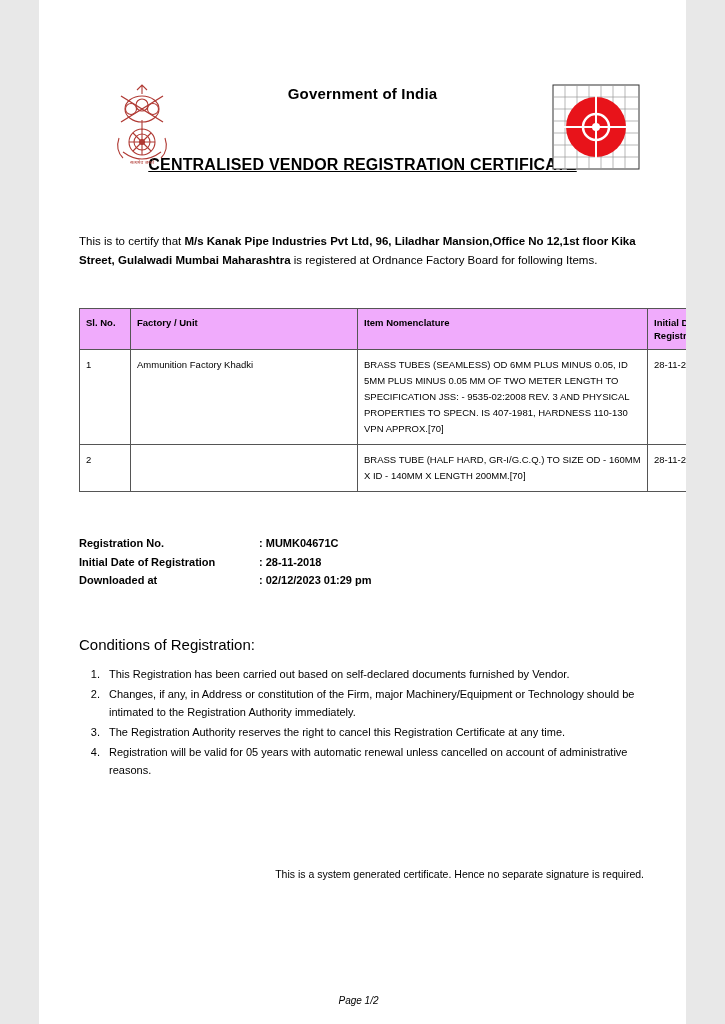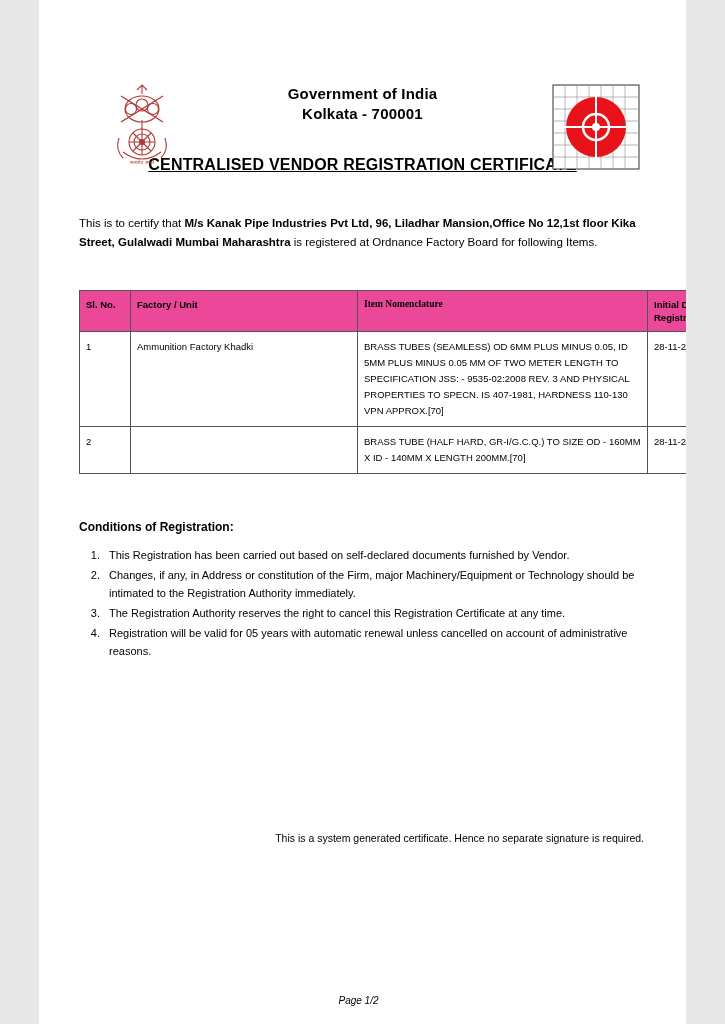--- a/index.html
+++ b/index.html
@@ -50,92 +50,92 @@
   }
   .cert-title {
     text-align: center;
     margin-top: 16px;
     font-size: 16px;
     font-weight: bold;
     text-decoration: underline;
     letter-spacing: 0.2px;
   }
   .intro {
-    margin: 40px 40px 0 40px;
+    margin: 58px 40px 0 40px;
     font-size: 11.5px;
     line-height: 19px;
     color: #000;
   }
   .intro b { font-weight: bold; }
 
   table.reg-table {
     margin: 38px 40px 0 40px;
     width: 645px;
     border-collapse: collapse;
     table-layout: fixed;
   }
   table.reg-table th {
-    background: #ec4899;
+    background: #f0abfc;
     border: 1px solid #555;
     font-size: 9.5px;
     font-weight: bold;
     text-align: left;
     padding: 7px 6px;
     vertical-align: top;
     line-height: 13px;
   }
   table.reg-table td {
     border: 1px solid #555;
     font-size: 9.5px;
     padding: 7px 6px;
     vertical-align: top;
     line-height: 16px;
     color: #000;
   }
   .col-sl { width: 38px; }
   .col-fac { width: 214px; }
-  .col-item { width: 277px; font-family: Liberation Serif, serif; }
+  .col-item { width: 277px; }
   .col-date { width: 116px; }
 
   .meta {
     margin: 42px 40px 0 40px;
     font-size: 11px;
   }
   .meta-row {
     display: flex;
     line-height: 18.5px;
   }
   .meta-label {
     width: 180px;
     font-weight: bold;
   }
   .meta-value {
     font-weight: bold;
   }
 
   .cond-title {
     margin: 46px 40px 0 40px;
-    font-size: 12px;
-    font-weight: bold;
+    font-size: 15px;
+    font-weight: normal;
   }
   ol.conditions {
     margin: 12px 40px 0 40px;
     padding: 0 0 0 24px;
     font-size: 11px;
     line-height: 18px;
   }
   ol.conditions li {
     padding-left: 6px;
     margin-bottom: 2px;
   }
 
   .sys-note {
     position: absolute;
     right: 42px;
-    top: 832px;
+    top: 868px;
     font-size: 10.5px;
   }
   .footer {
     position: absolute;
     left: 0;
     right: 8px;
     top: 995px;
     text-align: center;
     font-size: 10px;
     font-style: italic;
@@ -190,21 +190,20 @@
         <circle cx="44" cy="43" r="30" fill="#e8131a"></circle>
         <circle cx="44" cy="43" r="13" fill="none" stroke="#ffffff" stroke-width="2.5"></circle>
         <circle cx="44" cy="43" r="4" fill="#ffffff"></circle>
         <line x1="44" y1="8" x2="44" y2="78" stroke="#ffffff" stroke-width="2"></line>
         <line x1="9" y1="43" x2="79" y2="43" stroke="#ffffff" stroke-width="2"></line>
       </svg>
     </span>
 
     <div class="org-block">
       <div>Government of India</div>
-      <div>Kolkata - 700001</div>
     </div>
   </div>
 
   <div class="cert-title">CENTRALISED VENDOR REGISTRATION CERTIFICATE</div>
 
   <p class="intro">
     <span>This is to certify that </span><b>M/s Kanak Pipe Industries Pvt Ltd, 96, Liladhar Mansion,Office No 12,1st floor Kika Street, Gulalwadi Mumbai Maharashtra</b><span> is registered at Ordnance Factory Board for following Items.</span>
   </p>
 
   <table class="reg-table">
@@ -225,20 +224,34 @@
       </tr>
       <tr>
         <td>2</td>
         <td></td>
         <td>BRASS TUBE (HALF HARD, GR-I/G.C.Q.) TO SIZE OD - 160MM X ID - 140MM X LENGTH 200MM.[70]</td>
         <td>28-11-2018</td>
       </tr>
     </tbody>
   </table>
 
+  <div class="meta">
+    <div class="meta-row">
+      <span class="meta-label">Registration No.</span>
+      <span class="meta-value">: MUMK04671C</span>
+    </div>
+    <div class="meta-row">
+      <span class="meta-label">Initial Date of Registration</span>
+      <span class="meta-value">: 28-11-2018</span>
+    </div>
+    <div class="meta-row">
+      <span class="meta-label">Downloaded at</span>
+      <span class="meta-value">: 02/12/2023 01:29 pm</span>
+    </div>
+  </div>
 
   <div class="cond-title">Conditions of Registration:</div>
   <ol class="conditions">
     <li>This Registration has been carried out based on self-declared documents furnished by Vendor.</li>
     <li>Changes, if any, in Address or constitution of the Firm, major Machinery/Equipment or Technology should be intimated to the Registration Authority immediately.</li>
     <li>The Registration Authority reserves the right to cancel this Registration Certificate at any time.</li>
     <li>Registration will be valid for 05 years with automatic renewal unless cancelled on account of administrative reasons.</li>
   </ol>
 
   <div class="sys-note">This is a system generated certificate. Hence no separate signature is required.</div>

